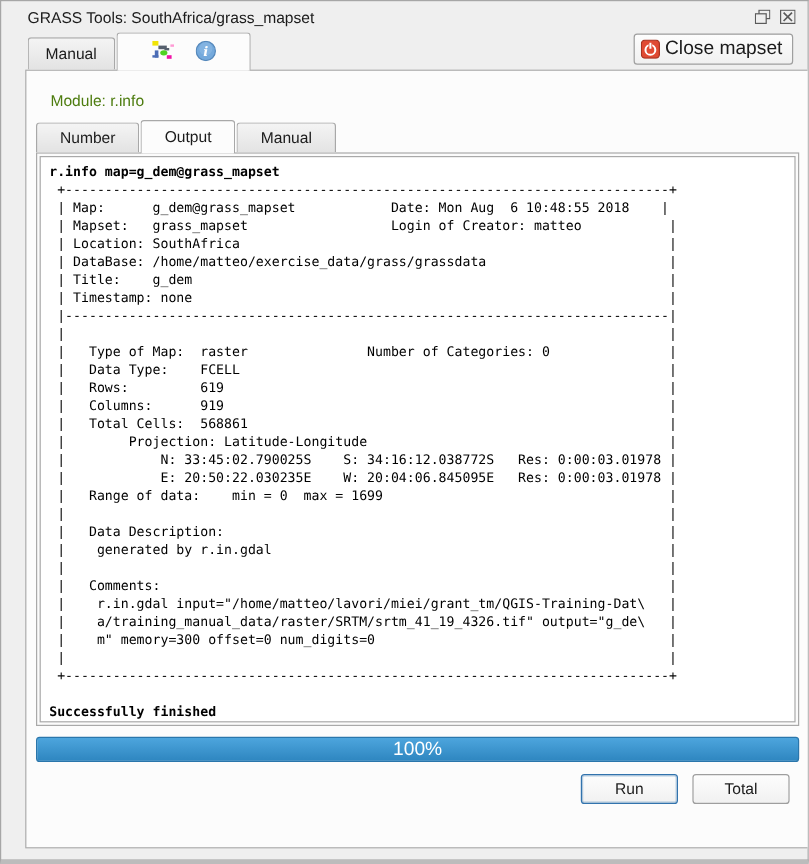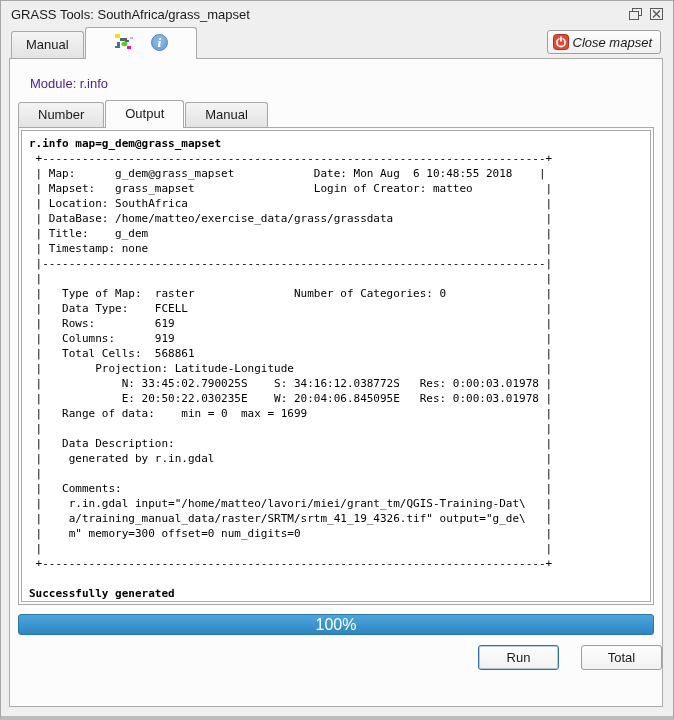--- a/index.html
+++ b/index.html
@@ -6,20 +6,21 @@
   html,body { margin:0; padding:0; background:#d4d4d4; }
   body { font-family: "Liberation Sans", "DejaVu Sans", sans-serif; }
 
   .window {
     position: relative;
     width: 674px; height: 720px;
     background: #efefef;
     border: 1px solid #a6a6a6;
     border-bottom: 4px solid #bcbcbc;
     overflow: hidden;
+    padding-left: 12px;
   }
 
   
   .titlebar {
     height: 26px;
     display: flex; align-items: center;
     padding: 0 8px 0 10px;
     font-size: 13px; color: #1b1b1b;
   }
   .titlebar .title { flex: 1; }
@@ -48,42 +49,41 @@
     cursor: pointer;
   }
   .tab.active-outer {
     background: #fcfcfc;
     padding: 6px 28px 8px;
     display: flex; align-items: center; gap: 18px;
     margin-bottom: -1px;
   }
   .outer-spacer { flex: 1; }
   .close-mapset {
-    display: flex; align-items: flex-end; gap: 4px;
+    display: flex; align-items: center; gap: 4px;
     border: 1px solid #9f9f9f; border-radius: 3px;
     background: linear-gradient(#fdfdfd, #f0f0f0);
-    font-size: 13px; color: #1b1b1b;
+    font-size: 16px; color: #1b1b1b;
     padding: 3px 8px 3px 5px;
     margin-bottom: 4px;
     cursor: pointer;
-    font-style: italic;
   }
 
   
   .content-pane {
     position: relative;
     margin: 0 12px 0 8px;
     width: 654px;
     background: #fcfcfc;
     border: 1px solid #ababab;
     height: 649px;
     z-index: 1;
   }
   .module-label {
-    font-size: 13px; color: #4c1d95;
+    font-size: 13px; color: #4d7c0f;
     padding: 17px 0 11px 20px;
   }
 
   
   .inner-tabrow {
     display: flex; align-items: flex-end;
     padding-left: 8px;
     height: 25px;
     position: relative; z-index: 2;
   }
@@ -127,22 +127,22 @@
     height: 21px;
     border: 1px solid #2a76ab;
     border-radius: 3px;
     background: linear-gradient(#4da5dd, #2e86c0);
     display: flex; align-items: center; justify-content: center;
     font-size: 16px; color: #ffffff;
   }
 
   
   .button-row {
-    display: flex; justify-content: flex-end; gap: 22px;
-    margin: 10px 0 0;
+    display: flex; justify-content: flex-end; gap: 12px;
+    margin: 10px 16px 0;
   }
   .pushbtn {
     min-width: 81px; height: 25px;
     border: 1px solid #9e9e9e; border-radius: 3px;
     background: linear-gradient(#fdfdfd, #f1f1f1);
     font-size: 13px; color: #1b1b1b;
     font-family: inherit;
     cursor: pointer;
   }
   .pushbtn.default { border: 1px solid #3273ad; box-shadow: 0 0 0 1px rgba(50,115,173,.35) inset; }
@@ -249,21 +249,21 @@
  |                                                                            |
  |   Data Description:                                                        |
  |    generated by r.in.gdal                                                  |
  |                                                                            |
  |   Comments:                                                                |
  |    r.in.gdal input="/home/matteo/lavori/miei/grant_tm/QGIS-Training-Dat\   |
  |    a/training_manual_data/raster/SRTM/srtm_41_19_4326.tif" output="g_de\   |
  |    m" memory=300 offset=0 num_digits=0                                     |
  |                                                                            |
  +----------------------------------------------------------------------------+</pre>
-        <pre class="bold status-gap">Successfully generated</pre>
+        <pre class="bold status-gap">Successfully finished</pre>
       </div>
     </div>
 
     <div class="progressbar">
       <span>100%</span>
     </div>
 
     <div class="button-row">
       <button class="pushbtn default">Run</button>
       <button class="pushbtn">Total</button>

